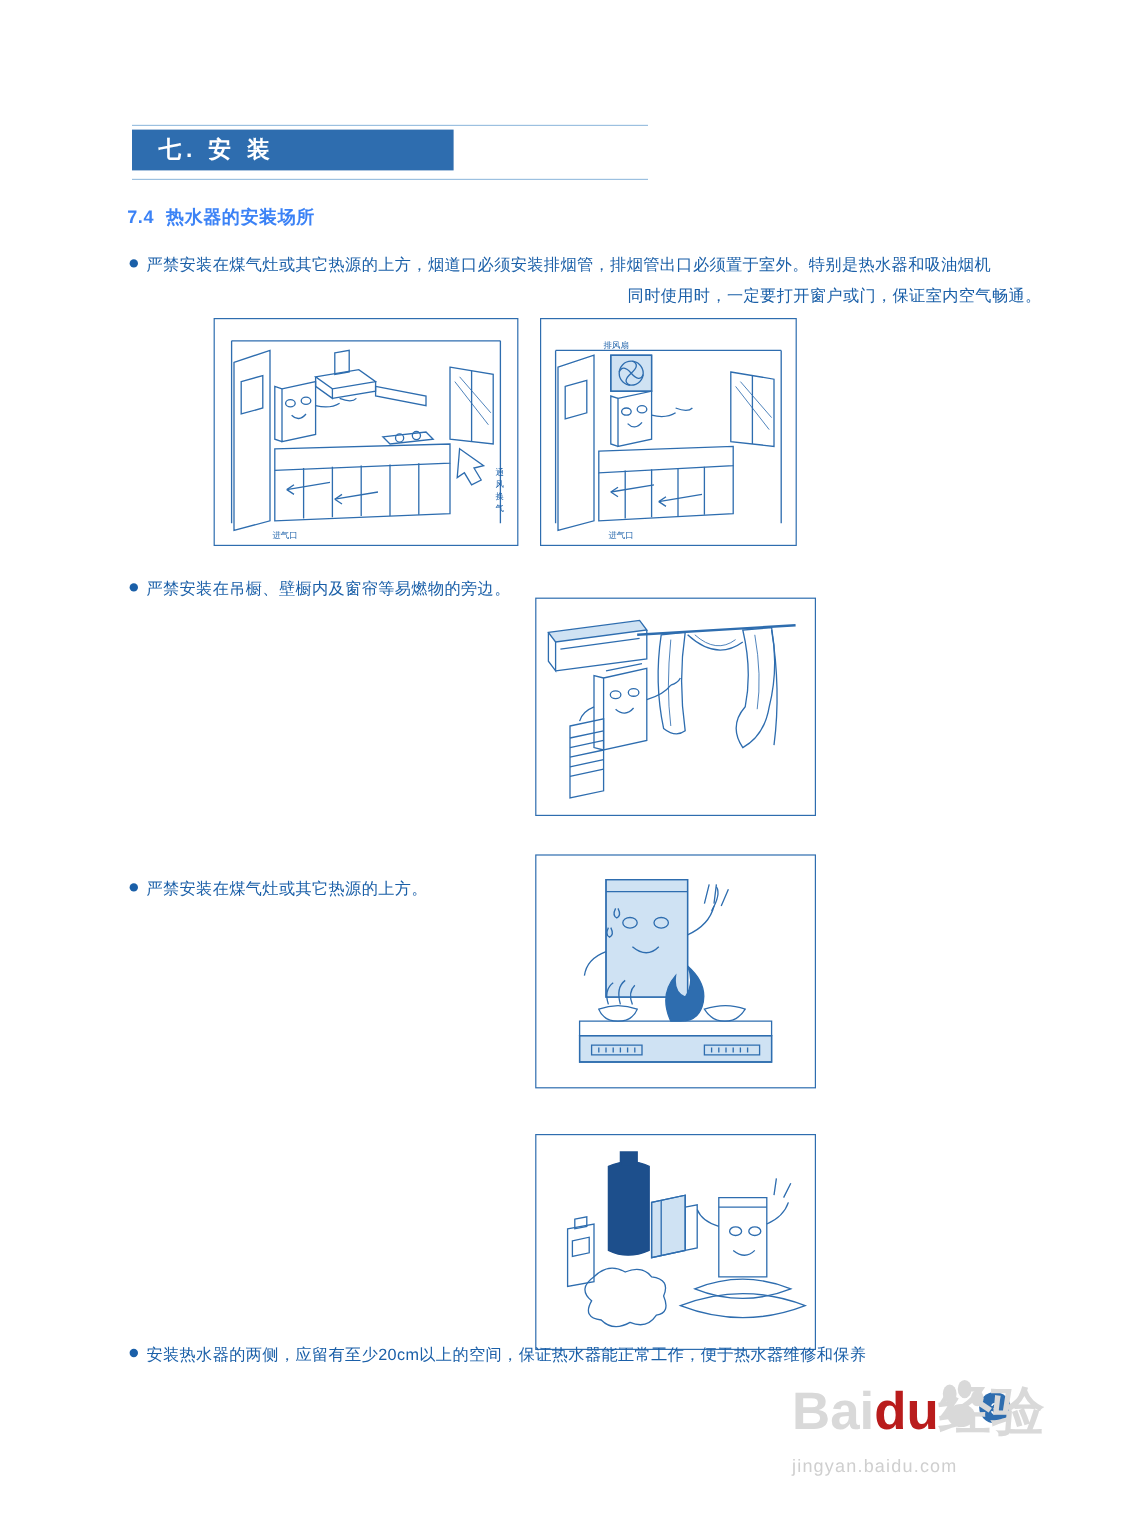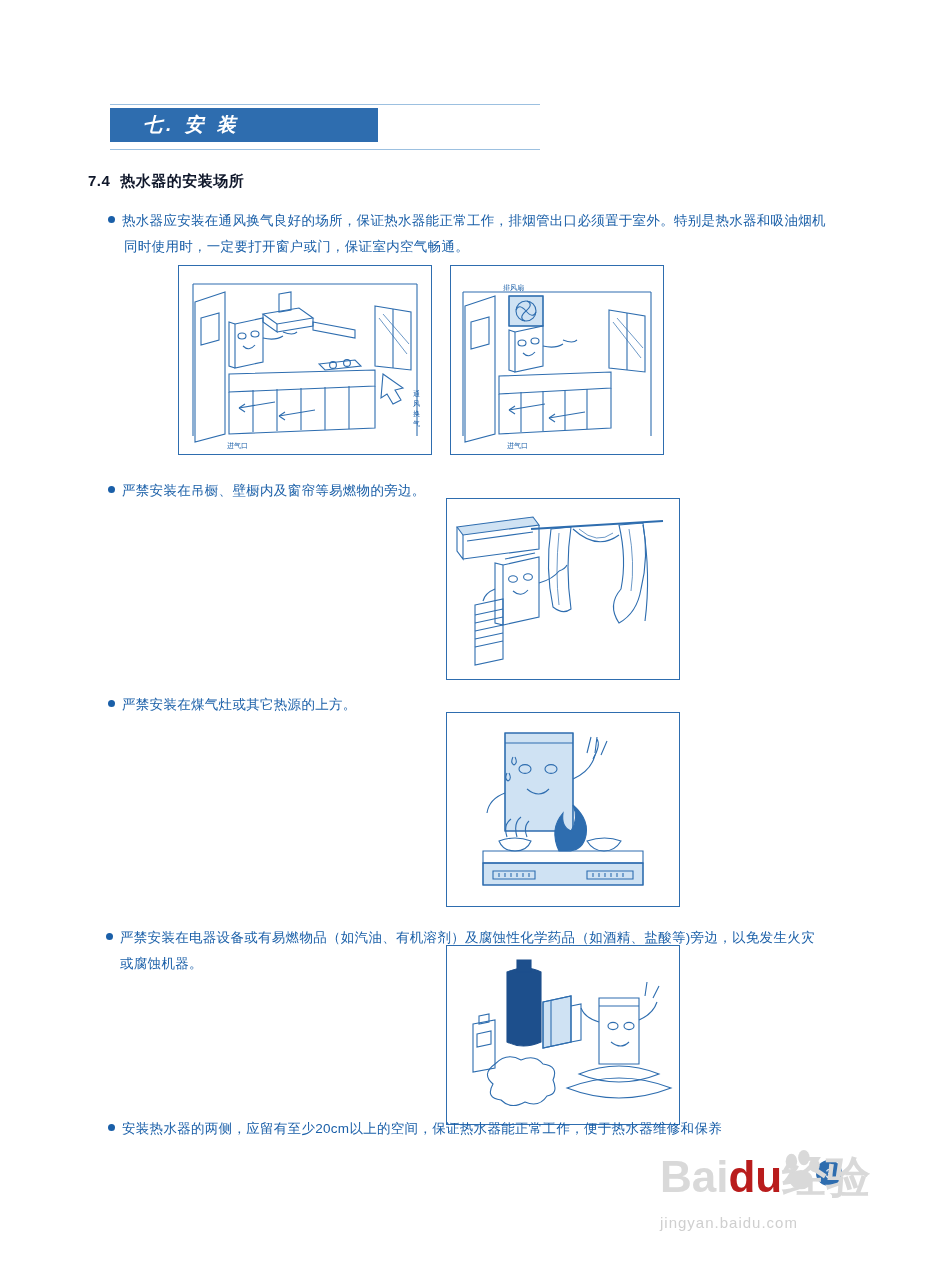--- a/index.html
+++ b/index.html
@@ -30,23 +30,22 @@
     width: 268px;
     height: 34px;
     background: #2e6daf;
     display: flex;
     align-items: center;
   }
   .section-banner .title {
     color: #ffffff;
     font-size: 19px;
     font-weight: bold;
-    font-style: italic;
     letter-spacing: 4px;
-    padding-left: 33px;
+    padding-left: 22px;
     white-space: nowrap;
   }
   .banner-rule {
     position: absolute;
     left: 110px;
     top: 149px;
     width: 430px;
     height: 1px;
     background: #9cc0e0;
   }
@@ -55,25 +54,25 @@
     left: 110px;
     top: 104px;
     width: 430px;
     height: 1px;
     background: #9cc0e0;
   }
 
   
   .sub-heading {
     position: absolute;
-    left: 88px;
+    left: 106px;
     top: 172px;
     font-size: 15px;
     font-weight: bold;
-    color: #0f172a;
+    color: #3b82f6;
     letter-spacing: 0.5px;
   }
   .sub-heading .num { font-weight: bold; margin-right: 10px; }
 
   
   .bullet-para {
     position: absolute;
     color: #1a5fa8;
     font-size: 13.5px;
     line-height: 26px;
@@ -81,23 +80,23 @@
   }
   .bullet-para .dot {
     display: inline-block;
     width: 7px; height: 7px;
     border-radius: 50%;
     background: #1a5fa8;
     margin-right: 7px;
     vertical-align: 2px;
   }
   .p1 { left: 108px; top: 208px; width: 760px; }
-  .p1 .line2 { display: block; padding-left: 16px; }
+  .p1 .line2 { display: block; padding-left: 16px; text-align: right; }
   .p2 { left: 108px; top: 478px; text-align: right; }
-  .p3 { left: 108px; top: 692px; }
+  .p3 { left: 108px; top: 728px; }
   .p4 { left: 106px; top: 925px; width: 740px; }
   .p4 .line2 { display: block; padding-left: 14px; }
   .p5 { left: 108px; top: 1116px; }
 
   
   .fig {
     position: absolute;
     border: 1px solid #2e6daf;
     background: #ffffff;
     box-sizing: border-box;
@@ -177,21 +176,21 @@
   <div class="section-banner">
     <span class="title">七. 安 装</span>
   </div>
   <div class="banner-rule"></div>
 
   <div class="sub-heading">
     <span class="num">7.4</span><span>热水器的安装场所</span>
   </div>
 
   <div class="bullet-para p1">
-    <span class="dot"></span><span>热水器应安装在通风换气良好的场所，保证热水器能正常工作，排烟管出口必须置于室外。特别是热水器和吸油烟机</span>
+    <span class="dot"></span><span>严禁安装在煤气灶或其它热源的上方，烟道口必须安装排烟管，排烟管出口必须置于室外。特别是热水器和吸油烟机</span>
     <span class="line2">同时使用时，一定要打开窗户或门，保证室内空气畅通。</span>
   </div>
 
   <div class="fig fig-a">
     <svg width="252" height="188" viewBox="0 0 252 188">
       <g fill="none" stroke="#2e6daf" stroke-width="1.1">
 
         <path d="M14 18 L238 18"></path>
         <path d="M14 18 L14 170"></path>
         <path d="M238 18 L238 170"></path>
@@ -369,24 +368,20 @@
         <path d="M52 128 q16 -6 32 0 q-4 10 -16 10 q-12 0 -16 -10 Z"></path>
         <path d="M60 124 q-4 -12 4 -18 M70 124 q-4 -14 4 -20 M80 124 q-4 -10 2 -16"></path>
 
         <path d="M140 128 q18 -6 34 0 q-6 10 -17 10 q-11 0 -17 -10 Z"></path>
 
         <path d="M112 138 q-10 -22 4 -38 q-2 14 8 18 q8 -12 2 -26 q18 16 12 34 q-4 12 -18 12 Z" fill="#2e6daf"></path>
       </g>
     </svg>
   </div>
 
-  <div class="bullet-para p4">
-    <span class="dot"></span><span>严禁安装在电器设备或有易燃物品（如汽油、有机溶剂）及腐蚀性化学药品（如酒精、盐酸等)旁边，以免发生火灾</span>
-    <span class="line2">或腐蚀机器。</span>
-  </div>
 
   <div class="fig fig-e">
     <svg width="232" height="178" viewBox="0 0 232 178">
       <g fill="none" stroke="#2e6daf" stroke-width="1.1">
 
         <path d="M60 26 q18 -8 34 0 L94 96 q-18 8 -34 0 Z" fill="#1d4f8c" stroke="#1d4f8c"></path>
         <path d="M70 14 L84 14 L84 26 L70 26 Z" fill="#1d4f8c" stroke="#1d4f8c"></path>
 
         <path d="M96 56 L124 50 L124 96 L96 102 Z" fill="#cfe2f3"></path>
         <path d="M96 56 L124 50 L124 96 L96 102 Z"></path>

